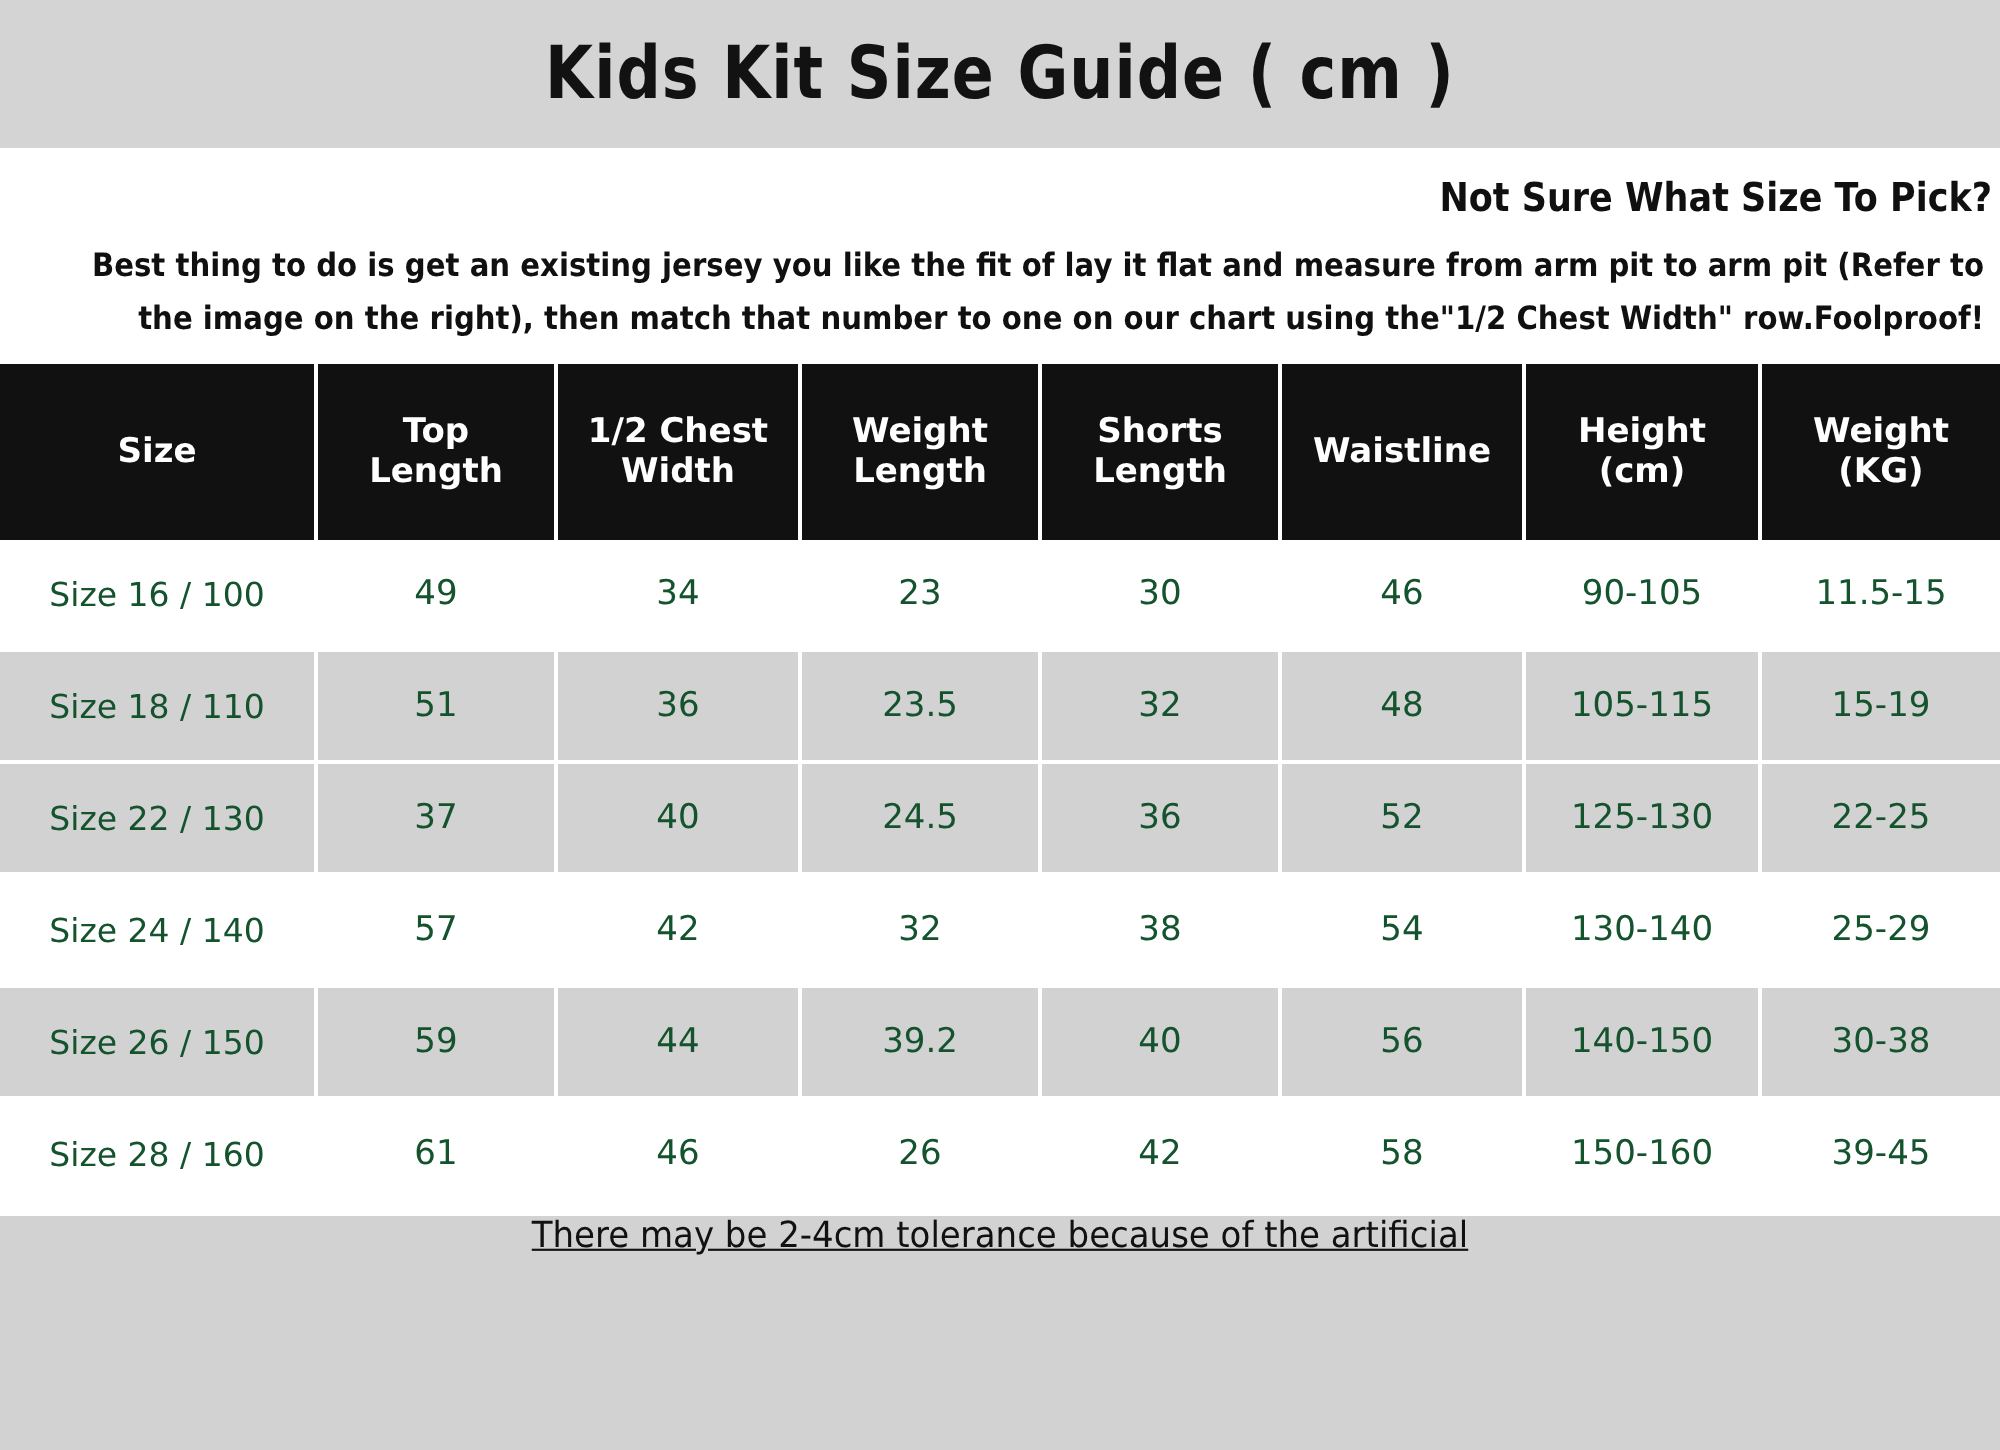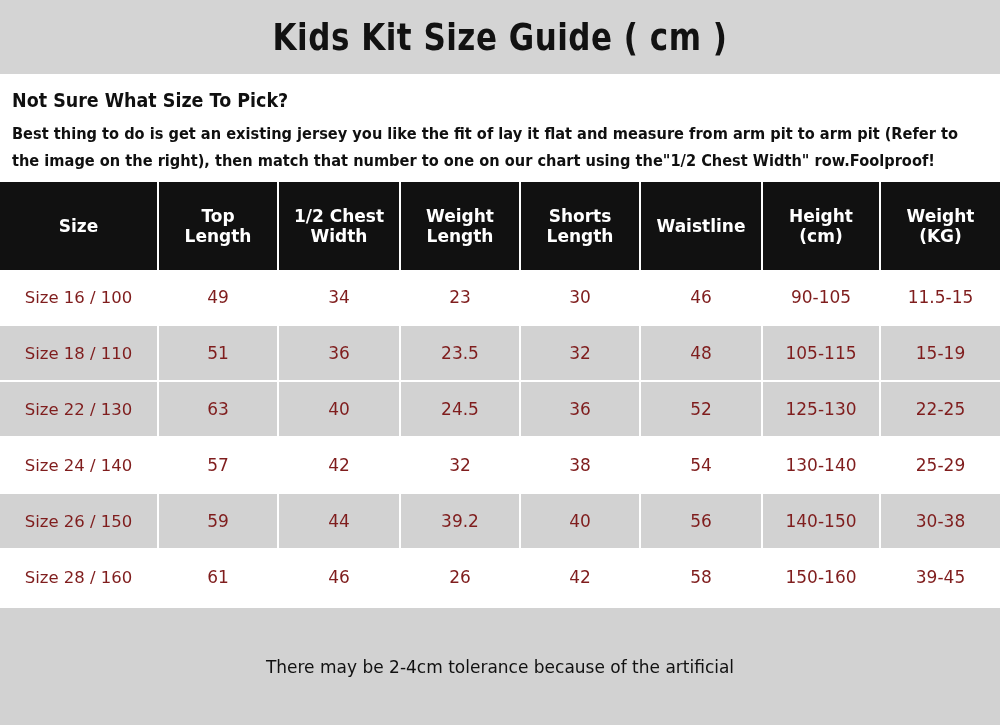--- a/index.html
+++ b/index.html
@@ -33,22 +33,22 @@
   .title-bar .title {
     font-family: "DejaVu Sans", sans-serif;
     font-weight: bold;
     font-size: 31px;
     color: #121212;
     letter-spacing: 0.5px;
     transform: scaleY(1.18);
   }
   
   .intro {
-    padding: 14px 19px 12px 12px;
-    text-align: left;
+    padding: 14px 4px 12px 12px;
+    text-align: right;
   }
   .intro .heading {
     font-weight: bold;
     font-size: 17.5px;
     color: #101010;
     transform: scaleY(1.14);
     margin-bottom: 13px;
   }
   .intro .body {
     font-weight: bold;
@@ -76,40 +76,41 @@
     text-align: center;
     vertical-align: middle;
     height: 64px;
   }
   thead th:last-child { border-right: none; }
   tbody td {
     text-align: center;
     vertical-align: middle;
     font-size: 17px;
     font-weight: normal;
-    color: #7f1d1d;
+    color: #14532d;
     height: 52px;
     border-right: 2px solid #ffffff;
     border-bottom: 2px solid #ffffff;
     transform: scaleY(1.0);
   }
   tbody td:last-child { border-right: none; }
   tbody tr.odd td { background: #ffffff; }
   tbody tr.even td { background: #d2d2d2; }
   tbody td.size-cell { font-size: 16.5px; }
   
   .footer-note {
     flex: 1 1 auto;
     background: #d2d2d2;
     display: flex;
-    align-items: center;
+    align-items: flex-start;
     justify-content: center;
     font-size: 17px;
     color: #111111;
     border-top: 2px solid #ffffff;
+    text-decoration: underline;
   }
   .footer-note span { transform: scaleY(1.06); }
 </style>
 </head>
 <body>
 
 <div class="sheet">
 
   <div class="title-bar">
     <div class="title">Kids Kit Size Guide ( cm )</div>
@@ -181,21 +182,21 @@
           <td>51</td>
           <td>36</td>
           <td>23.5</td>
           <td>32</td>
           <td>48</td>
           <td>105-115</td>
           <td>15-19</td>
         </tr>
         <tr class="even">
           <td class="size-cell">Size 22 / 130</td>
-          <td>63</td>
+          <td>37</td>
           <td>40</td>
           <td>24.5</td>
           <td>36</td>
           <td>52</td>
           <td>125-130</td>
           <td>22-25</td>
         </tr>
         <tr class="odd">
           <td class="size-cell">Size 24 / 140</td>
           <td>57</td>

